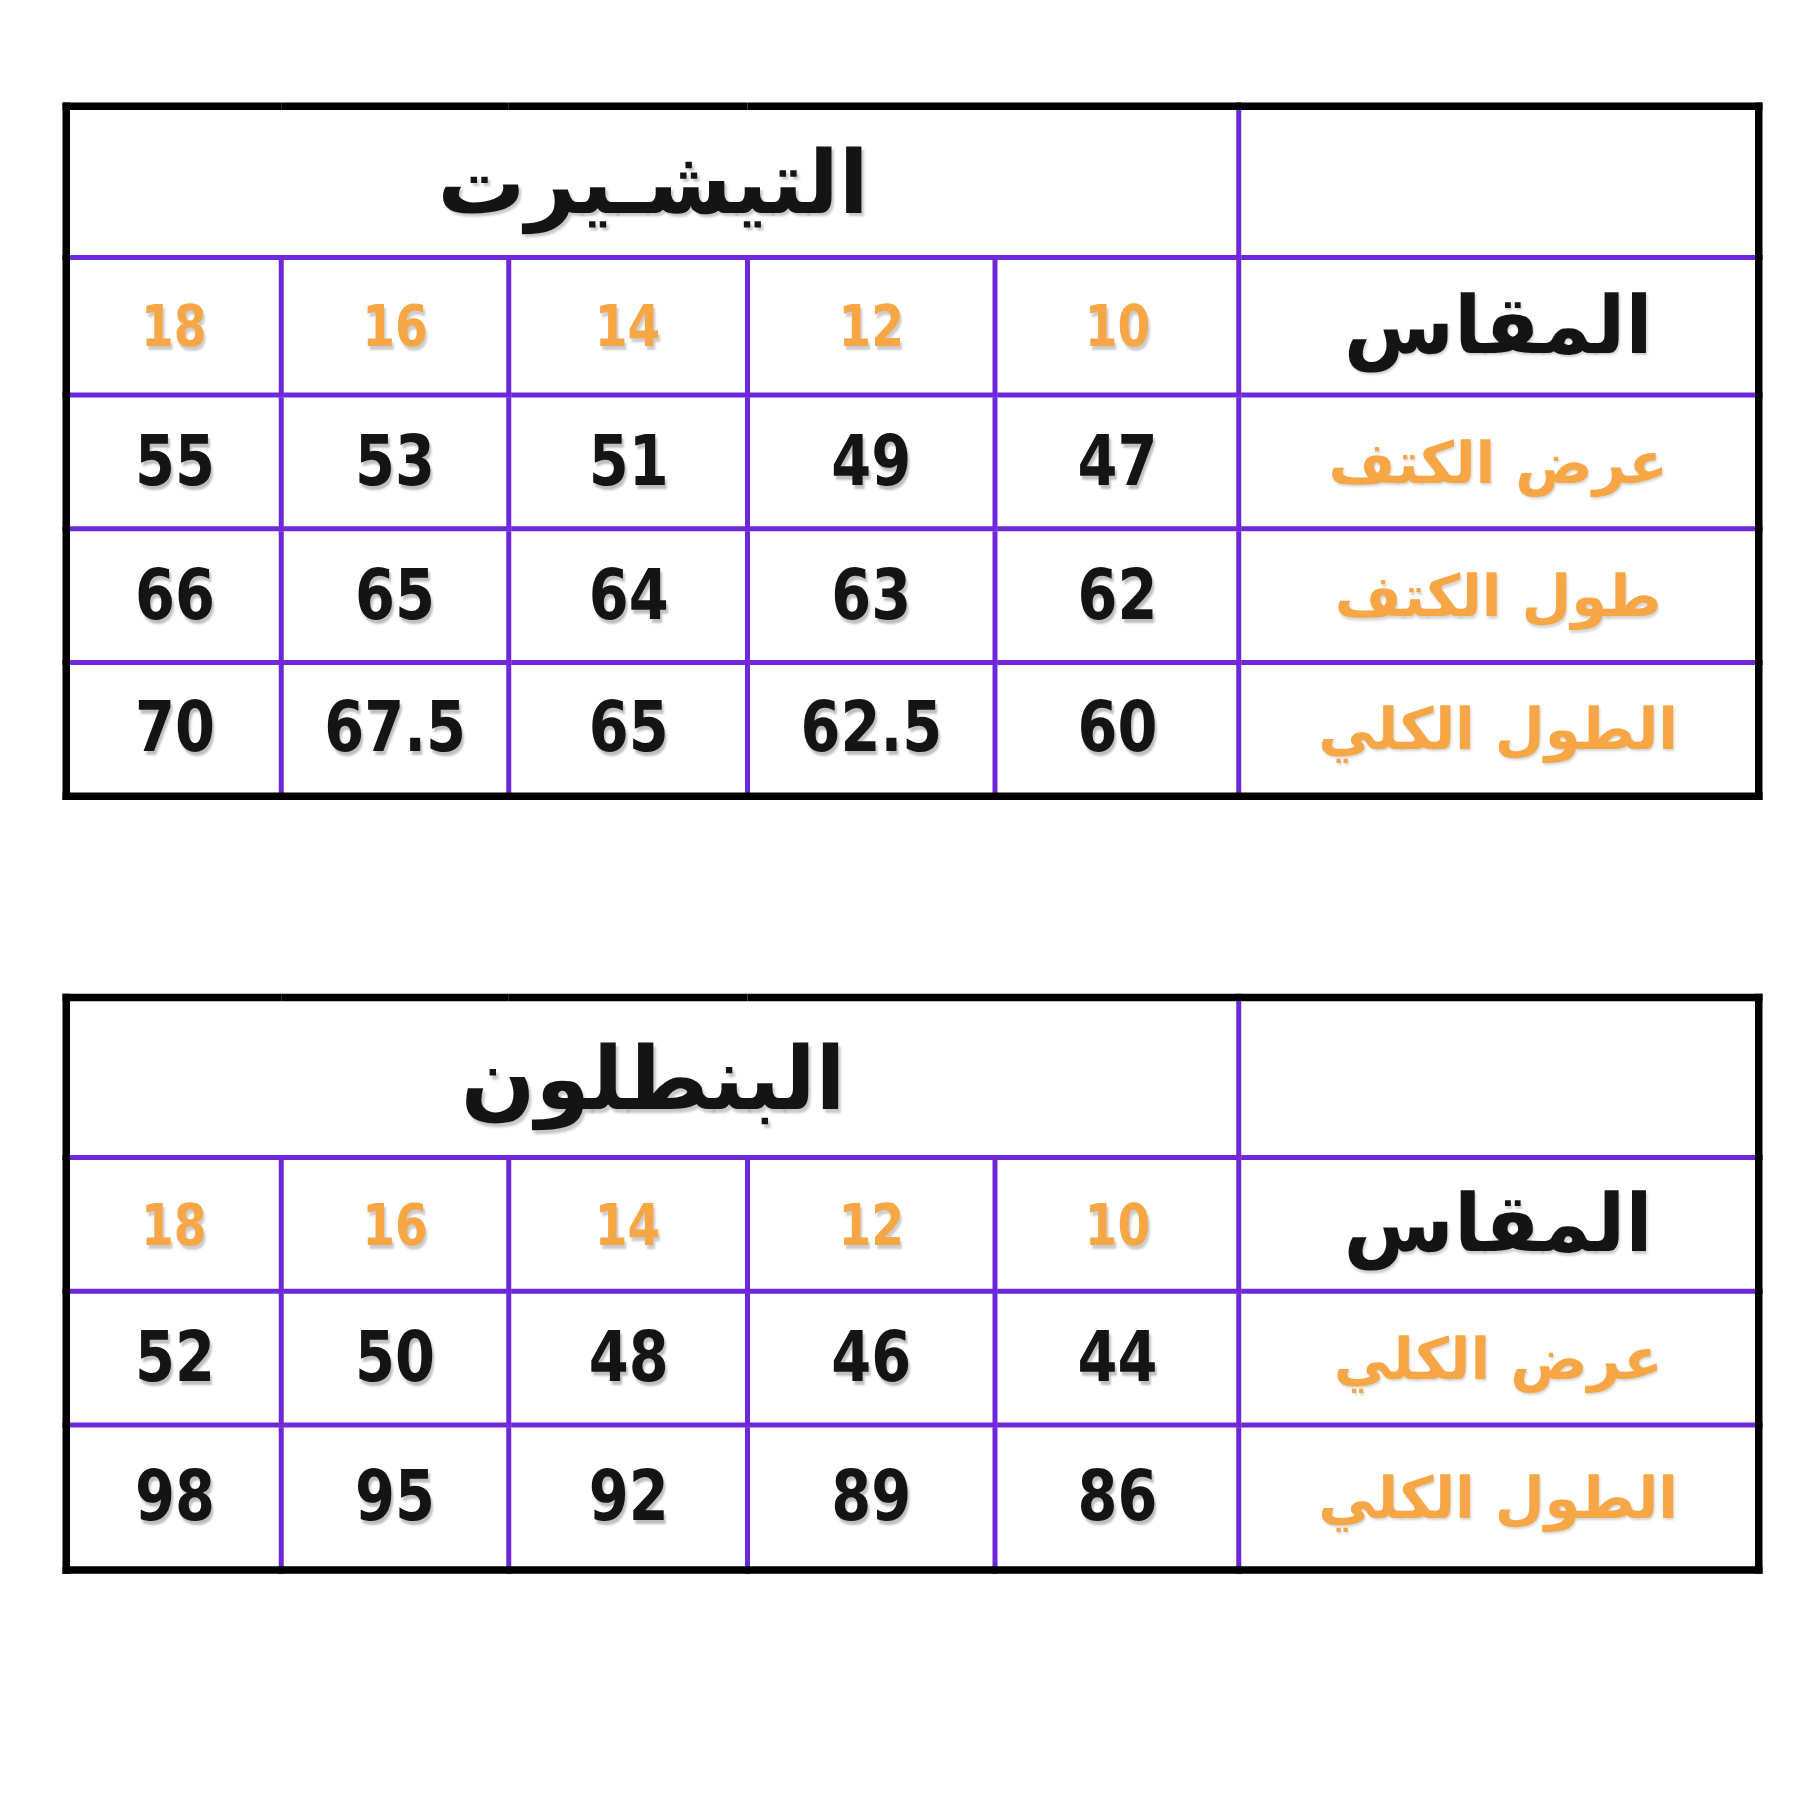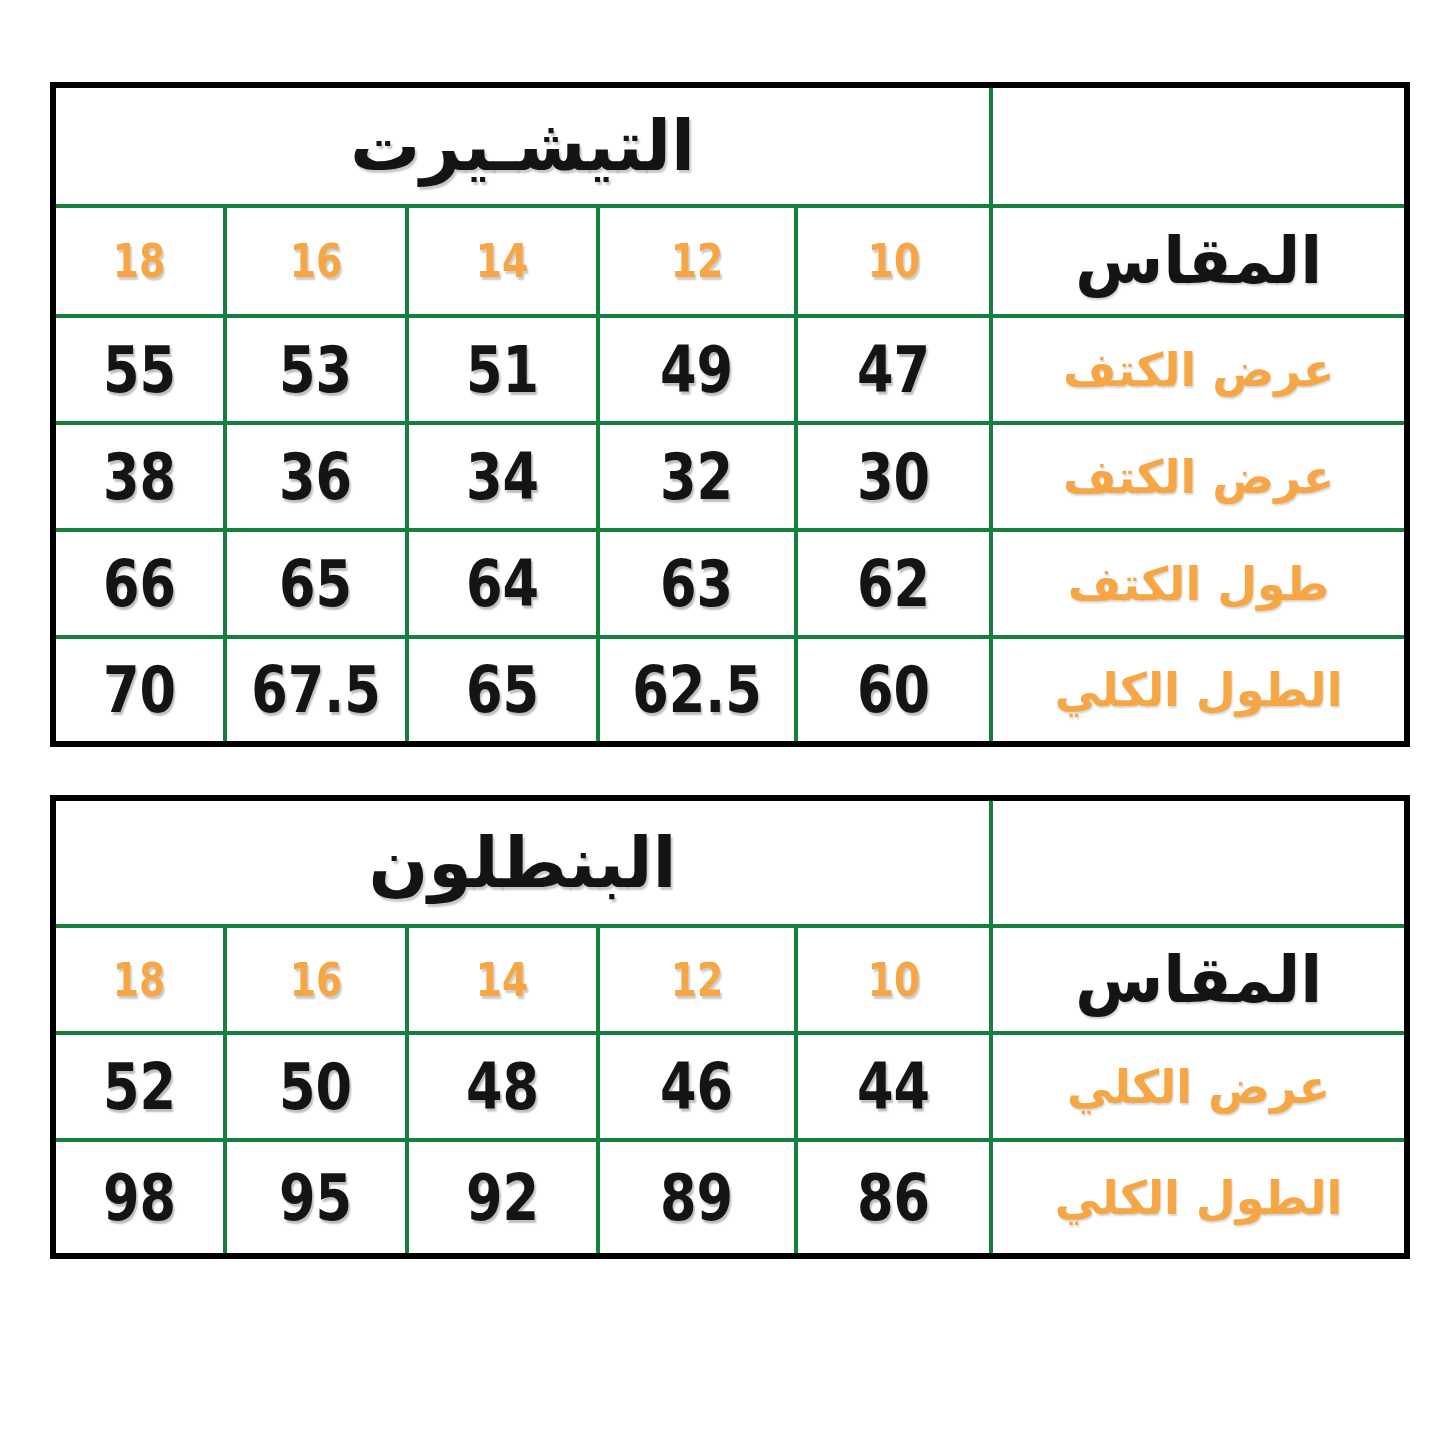--- a/index.html
+++ b/index.html
@@ -17,21 +17,21 @@
     width:1354px;
     border-collapse:collapse;
     table-layout:fixed;
     background:#ffffff;
     border:6px solid #000000;
   }
   #table-tshirt{top:82px;}
   #table-pants{top:795px;}
 
   table.size-table td{
-    border:4px solid #15803d;
+    border:4px solid #6d28d9;
     text-align:center;
     vertical-align:middle;
     padding:0;
     line-height:1;
     overflow:hidden;
   }
 
   #table-tshirt tr.r-title{height:121px;}
   #table-tshirt tr.r-header{height:110px;}
   #table-tshirt tr.r-data{height:107px;}
@@ -42,21 +42,21 @@
 
   .title-cell{font-size:70px;color:#141414;}
   .title-cell .txt{text-shadow:2px 3px 2px rgba(0,0,0,.22);}
 
   .size-cell{font-size:46px;color:#F6A644;}
   .size-cell .num{text-shadow:2px 3px 2px rgba(0,0,0,.20);}
 
   .size-label-cell{font-size:64px;color:#141414;}
   .size-label-cell .txt{text-shadow:1px 2px 2px rgba(0,0,0,.20);}
 
-  .value-cell{font-size:64px;color:#141414;}
+  .value-cell{font-size:56px;color:#141414;}
   .value-cell .num{text-shadow:2px 3px 2px rgba(0,0,0,.26);}
 
   .measure-label-cell{font-size:46px;color:#F6A644;}
   .measure-label-cell .txt{text-shadow:1px 2px 2px rgba(0,0,0,.16);}
 
   .num{display:inline-block;transform:scaleX(.82);transform-origin:center;}
   .txt{display:inline-block;}
 </style>
 </head>
 <body>
@@ -86,28 +86,20 @@
       <td class="size-cell"><span class="num">12</span></td>
       <td class="size-cell"><span class="num">10</span></td>
       <td class="size-label-cell" dir="rtl"><span class="txt">المقاس</span></td>
     </tr>
     <tr class="r-data">
       <td class="value-cell"><span class="num">55</span></td>
       <td class="value-cell"><span class="num">53</span></td>
       <td class="value-cell"><span class="num">51</span></td>
       <td class="value-cell"><span class="num">49</span></td>
       <td class="value-cell"><span class="num">47</span></td>
-      <td class="measure-label-cell" dir="rtl"><span class="txt">عرض الكتف</span></td>
-    </tr>
-    <tr class="r-data">
-      <td class="value-cell"><span class="num">38</span></td>
-      <td class="value-cell"><span class="num">36</span></td>
-      <td class="value-cell"><span class="num">34</span></td>
-      <td class="value-cell"><span class="num">32</span></td>
-      <td class="value-cell"><span class="num">30</span></td>
       <td class="measure-label-cell" dir="rtl"><span class="txt">عرض الكتف</span></td>
     </tr>
     <tr class="r-data">
       <td class="value-cell"><span class="num">66</span></td>
       <td class="value-cell"><span class="num">65</span></td>
       <td class="value-cell"><span class="num">64</span></td>
       <td class="value-cell"><span class="num">63</span></td>
       <td class="value-cell"><span class="num">62</span></td>
       <td class="measure-label-cell" dir="rtl"><span class="txt">طول الكتف</span></td>
     </tr>

